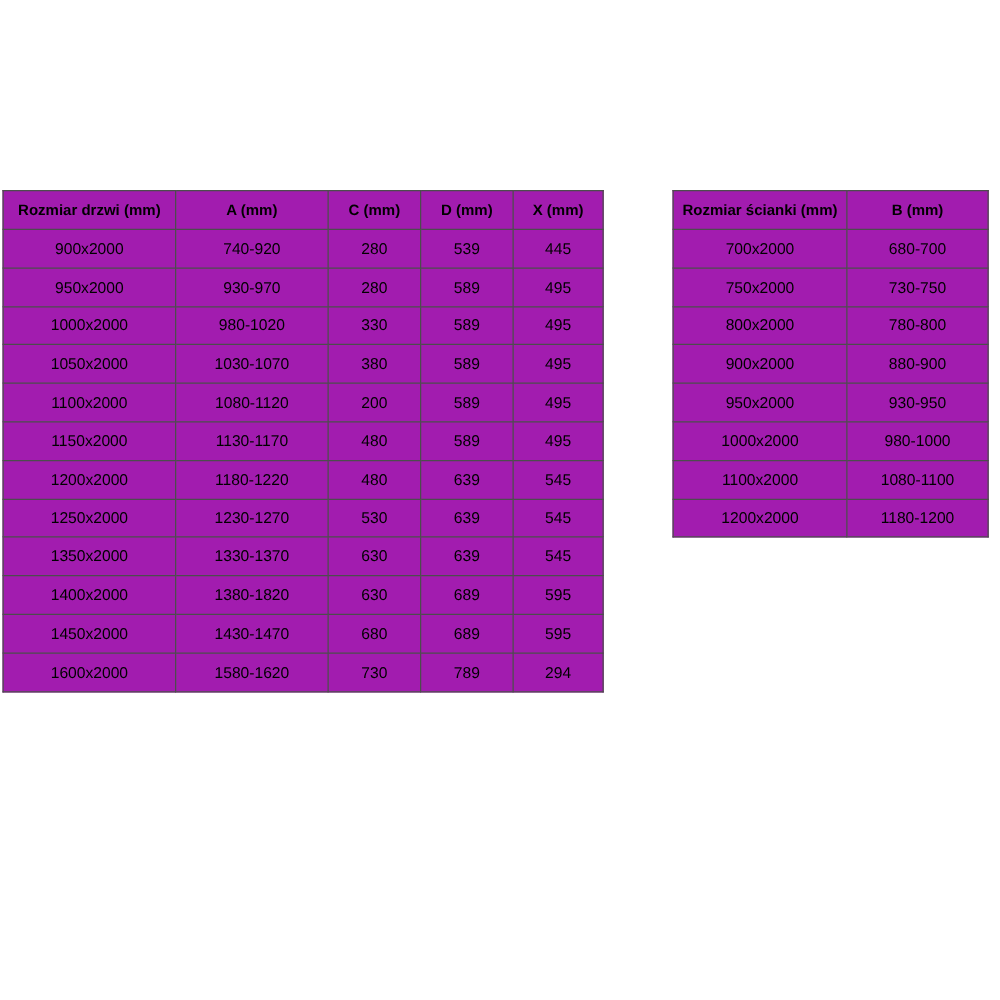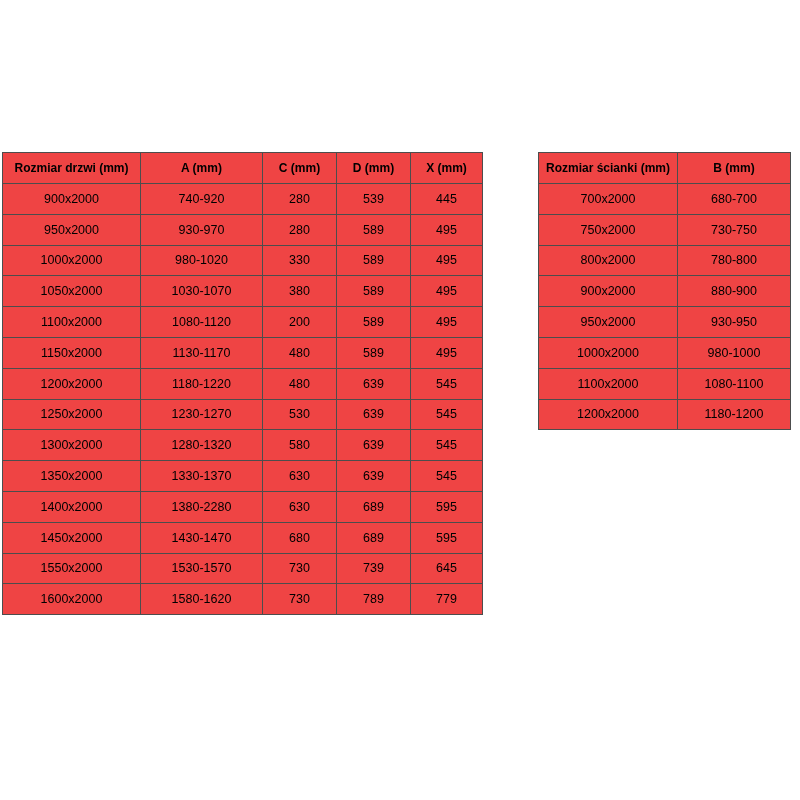--- a/index.html
+++ b/index.html
@@ -9,21 +9,21 @@
     font-family: "Liberation Sans", sans-serif;
     color: #000000;
     overflow: hidden;
   }
   .canvas { position: relative; width: 800px; height: 800px; background: #ffffff; }
 
   table.size-table {
     position: absolute;
     border-collapse: collapse;
     table-layout: fixed;
-    background: #ef4444;
+    background: #a21caf;
   }
   table.size-table th, table.size-table td {
     border: 1px solid #4d4d4d;
     text-align: center;
     vertical-align: middle;
     font-size: 12.5px;
     color: #000000;
     padding: 0 2px;
     overflow: hidden;
     white-space: nowrap;
@@ -111,60 +111,46 @@
           <td>545</td>
         </tr>
         <tr>
           <td>1250x2000</td>
           <td>1230-1270</td>
           <td>530</td>
           <td>639</td>
           <td>545</td>
         </tr>
         <tr>
-          <td>1300x2000</td>
-          <td>1280-1320</td>
-          <td>580</td>
-          <td>639</td>
-          <td>545</td>
-        </tr>
-        <tr>
           <td>1350x2000</td>
           <td>1330-1370</td>
           <td>630</td>
           <td>639</td>
           <td>545</td>
         </tr>
         <tr>
           <td>1400x2000</td>
-          <td>1380-2280</td>
+          <td>1380-1820</td>
           <td>630</td>
           <td>689</td>
           <td>595</td>
         </tr>
         <tr>
           <td>1450x2000</td>
           <td>1430-1470</td>
           <td>680</td>
           <td>689</td>
           <td>595</td>
         </tr>
         <tr>
-          <td>1550x2000</td>
-          <td>1530-1570</td>
-          <td>730</td>
-          <td>739</td>
-          <td>645</td>
-        </tr>
-        <tr>
           <td>1600x2000</td>
           <td>1580-1620</td>
           <td>730</td>
           <td>789</td>
-          <td>779</td>
+          <td>294</td>
         </tr>
       </tbody>
   </table>
 
   <table class="size-table" id="table-walls">
     <colgroup>
       <col style="width:139px">
       <col style="width:113px">
     </colgroup>
     <thead>

